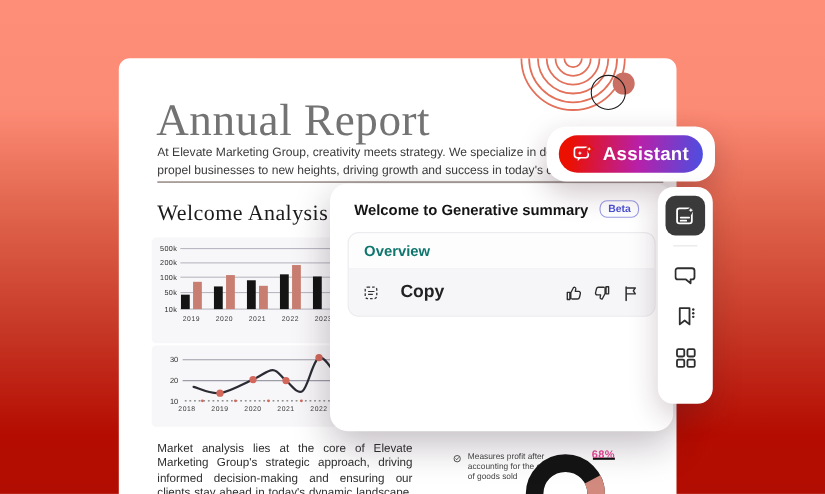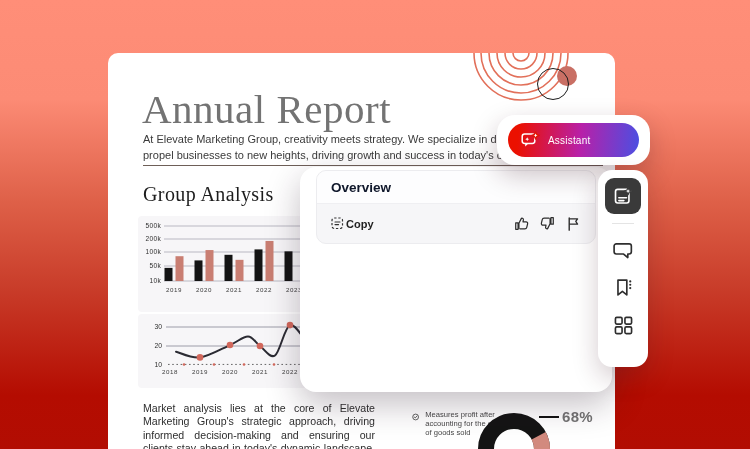--- a/index.html
+++ b/index.html
@@ -32,55 +32,55 @@
     font-size:20px; color:#1c1c1c; letter-spacing:.4px;
   }
   .chart-card { position:absolute; background:#F7F6F8; border-radius:4px; }
   .chart-card.bars  { left:30px; top:163px; width:345px; height:96px; }
   .chart-card.lines { left:30px; top:261px; width:345px; height:74px; }
   .doc-body { position:absolute; left:35px; top:349px; width:232px; font-size:10.6px; line-height:13.4px; color:#2e2e2e; text-align:justify; }
   .metric { position:absolute; left:266px; top:355px; width:130px; display:flex; gap:6px;padding-left:38px; }
   .metric-caption { font-size:7.6px; line-height:9.2px; color:#474747; padding-top:2px; }
   .donut-wrap { position:absolute; left:362px; top:352px; }
   .metric-line { position:absolute; left:431px; top:363px; width:20px; height:2px; background:#111; }
-  .metric-value { position:absolute; left:454px; top:355px; font-size:15px; font-weight:800; color:#737373; letter-spacing:.3px; }
+  .metric-value { position:absolute; left:430px; top:355px; font-size:10px; font-weight:800; color:#ec4899; letter-spacing:.3px; }
 
   
   .popup {
     position:absolute; left:300px; top:167px; width:312px; height:225px;
     background:#ffffff; border-radius:16px; z-index:5;
     box-shadow:0 12px 34px rgba(40,20,40,.28);
   }
   .popup-header { display:flex; align-items:center; gap:10px; padding:15px 22px 10px 22px; }
   .popup-title { font-size:13.5px; font-weight:700; color:#141414; }
   .beta-badge {
     font-size:9.5px; font-weight:600; color:#4B51D6;
     border:1px solid #9D9DE8; border-radius:7px; padding:1.5px 7px;
   }
   .overview-card {
     margin:3px 16px 0 16px; border:1px solid #ECECEF; border-radius:10px; overflow:hidden; background:#F6F6F8;
   }
-  .overview-head { background:#FDFDFE; padding:9px 14px 8px 14px; font-size:13.5px; font-weight:700; color:#0f172a; border-bottom:1px solid #EFEFF2; }
+  .overview-head { background:#FDFDFE; padding:9px 14px 8px 14px; font-size:13.5px; font-weight:700; color:#0f766e; border-bottom:1px solid #EFEFF2; }
   .overview-body { padding:9px 14px 0 14px; font-size:13.2px; line-height:19px; color:#1f1f1f; }
   .overview-footer { display:flex; align-items:center; justify-content:space-between; padding:12px 14px 12px 14px; }
-  .copy-btn { display:flex; align-items:center; gap:2px; font-size:11px; font-weight:600; color:#222; cursor:pointer; }
+  .copy-btn { display:flex; align-items:center; gap:20px; font-size:16px; font-weight:600; color:#222; cursor:pointer; }
   .reactions { display:flex; align-items:center; gap:11px; }
 
   
   .assistant-card {
     position:absolute; left:497px; top:115px; width:153px; height:50px;
     background:#fff; border-radius:18px; z-index:6;
     box-shadow:0 10px 26px rgba(60,20,30,.25);
   }
   .assistant-btn {
     position:absolute; left:11px; top:8px; width:131px; height:34px; border-radius:17px;
     background:linear-gradient(95deg,#EB1000 8%,#B820A8 55%,#4B4FE2 100%);
     display:flex; align-items:center; gap:8px; padding-left:13px; cursor:pointer;
   }
-  .assistant-label { color:#fff; font-size:10px; font-weight:400; letter-spacing:.2px; }
+  .assistant-label { color:#fff; font-size:17px; font-weight:700; letter-spacing:.2px; }
 
   
   .toolbar {
     position:absolute; left:598px; top:170px; width:50px; height:197px;
     background:#fff; border-radius:14px; z-index:6;
     box-shadow:0 10px 26px rgba(60,20,30,.22);
     display:flex; flex-direction:column; align-items:center; padding-top:8px;
   }
   .tool-active {
     width:36px; height:36px; border-radius:9px; background:#3A3A3A;
@@ -108,21 +108,21 @@
   </svg>
   <div class="deco-dot"></div>
   <div class="deco-ring"></div>
 
   <div class="doc-title">Annual Report</div>
   <div class="doc-intro">
     <div>At Elevate Marketing Group, creativity meets strategy. We specialize in delivering innovative ma</div>
     <div>propel businesses to new heights, driving growth and success in today's competitive landscape</div>
   </div>
   <div class="doc-divider"></div>
-  <div class="section-title">Group Analysis</div>
+  <div class="section-title">Welcome Analysis</div>
 
   <div class="chart-card bars">
     <svg id="bar-chart-svg" width="345" height="96" viewBox="0 0 345 96">
         <line x1="26" y1="10" x2="336" y2="10" stroke="#A9A9B4" stroke-width="0.8"></line>
         <text x="23" y="12.3" text-anchor="end" font-size="6.6" fill="#2f2f2f" letter-spacing="0.3">500k</text>
         <line x1="26" y1="23" x2="336" y2="23" stroke="#A9A9B4" stroke-width="0.8"></line>
         <text x="23" y="25.3" text-anchor="end" font-size="6.6" fill="#2f2f2f" letter-spacing="0.3">200k</text>
         <line x1="26" y1="36" x2="336" y2="36" stroke="#A9A9B4" stroke-width="0.8"></line>
         <text x="23" y="38.3" text-anchor="end" font-size="6.6" fill="#2f2f2f" letter-spacing="0.3">100k</text>
         <line x1="26" y1="50" x2="336" y2="50" stroke="#A9A9B4" stroke-width="0.8"></line>
@@ -188,20 +188,24 @@
     <svg id="donut-svg" width="95" height="44" viewBox="0 0 95 44">
         <circle cx="44" cy="44" r="28" fill="none" stroke="#141414" stroke-width="16"></circle>
         <circle cx="44" cy="44" r="28" fill="none" stroke="#D28A7E" stroke-width="16" stroke-dasharray="19.352210746113126 156.5769778549153" stroke-dashoffset="-161.85485351294614"></circle>
       </svg>
   </div>
   <div class="metric-line"></div>
   <div class="metric-value">68%</div>
 </div>
 
 <div class="popup">
+  <div class="popup-header">
+    <span class="popup-title">Welcome to Generative summary</span>
+    <span class="beta-badge">Beta</span>
+  </div>
   <div class="overview-card">
     <div class="overview-head">Overview</div>
     <div class="overview-footer">
       <div class="copy-btn">
         <svg width="13" height="13" viewBox="0 0 13 13">
           <rect x="1" y="1" width="10.5" height="10.5" rx="2.2" fill="none" stroke="#333" stroke-width="1.2" stroke-dasharray="2.3 1.8"></rect>
           <path d="M4 5 h5 M4 7.6 h3.6" stroke="#333" stroke-width="1.1" stroke-linecap="round"></path>
         </svg>
         <span>Copy</span>
       </div>

